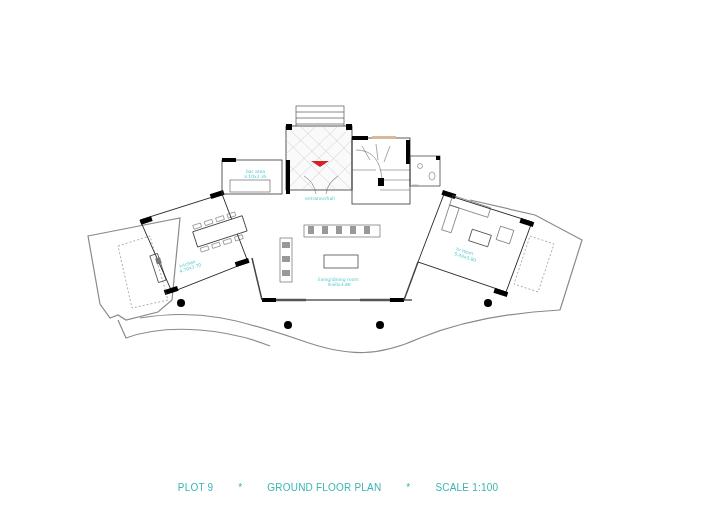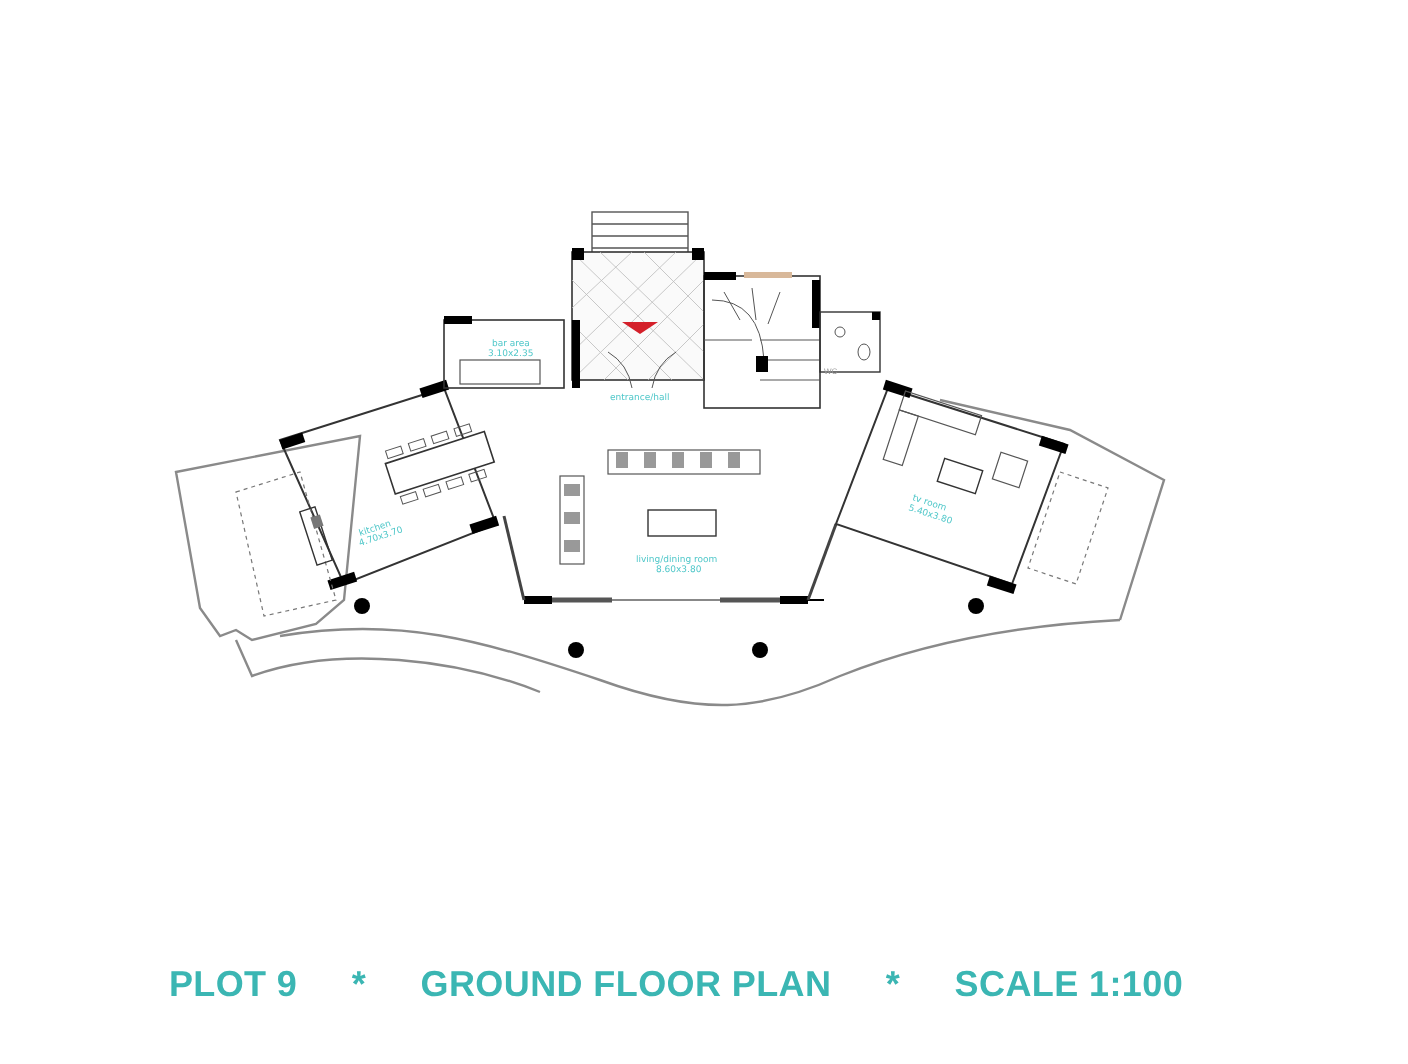--- a/index.html
+++ b/index.html
@@ -1,19 +1,19 @@
 <!DOCTYPE html>
 <html><head>
 <meta charset="utf-8">
 <style>
   html,body{margin:0;padding:0;background:#ffffff;}
   body{width:704px;height:532px;position:relative;overflow:hidden;font-family:"Liberation Sans",sans-serif;}
   #plan{position:absolute;left:0;top:0;}
   .room-label{font-family:"DejaVu Sans",sans-serif;font-size:4.5px;fill:#4fc7c9;}
-  .title-bar{position:absolute;left:0;top:482px;width:676px;text-align:center;color:#3bb6b3;font-size:18px;letter-spacing:0.2px;font-weight:bold;}
+  .title-bar{position:absolute;left:0;top:482px;width:676px;text-align:center;color:#3bb6b3;font-size:10px;letter-spacing:0.2px;}
   .title-bar span{display:inline-block;}
   .sep{margin:0 22px;}
 </style>
 </head>
 <body>
 
 <svg id="plan" width="704" height="470" viewBox="0 0 704 470" xmlns="http://www.w3.org/2000/svg">
 
   <g fill="none" stroke="#8a8a8a" stroke-width="1.2">
     <path d="M88,236 L180,218 L172,300 L158,312 L126,320 L118,315 L110,318 L100,304 Z"></path>

